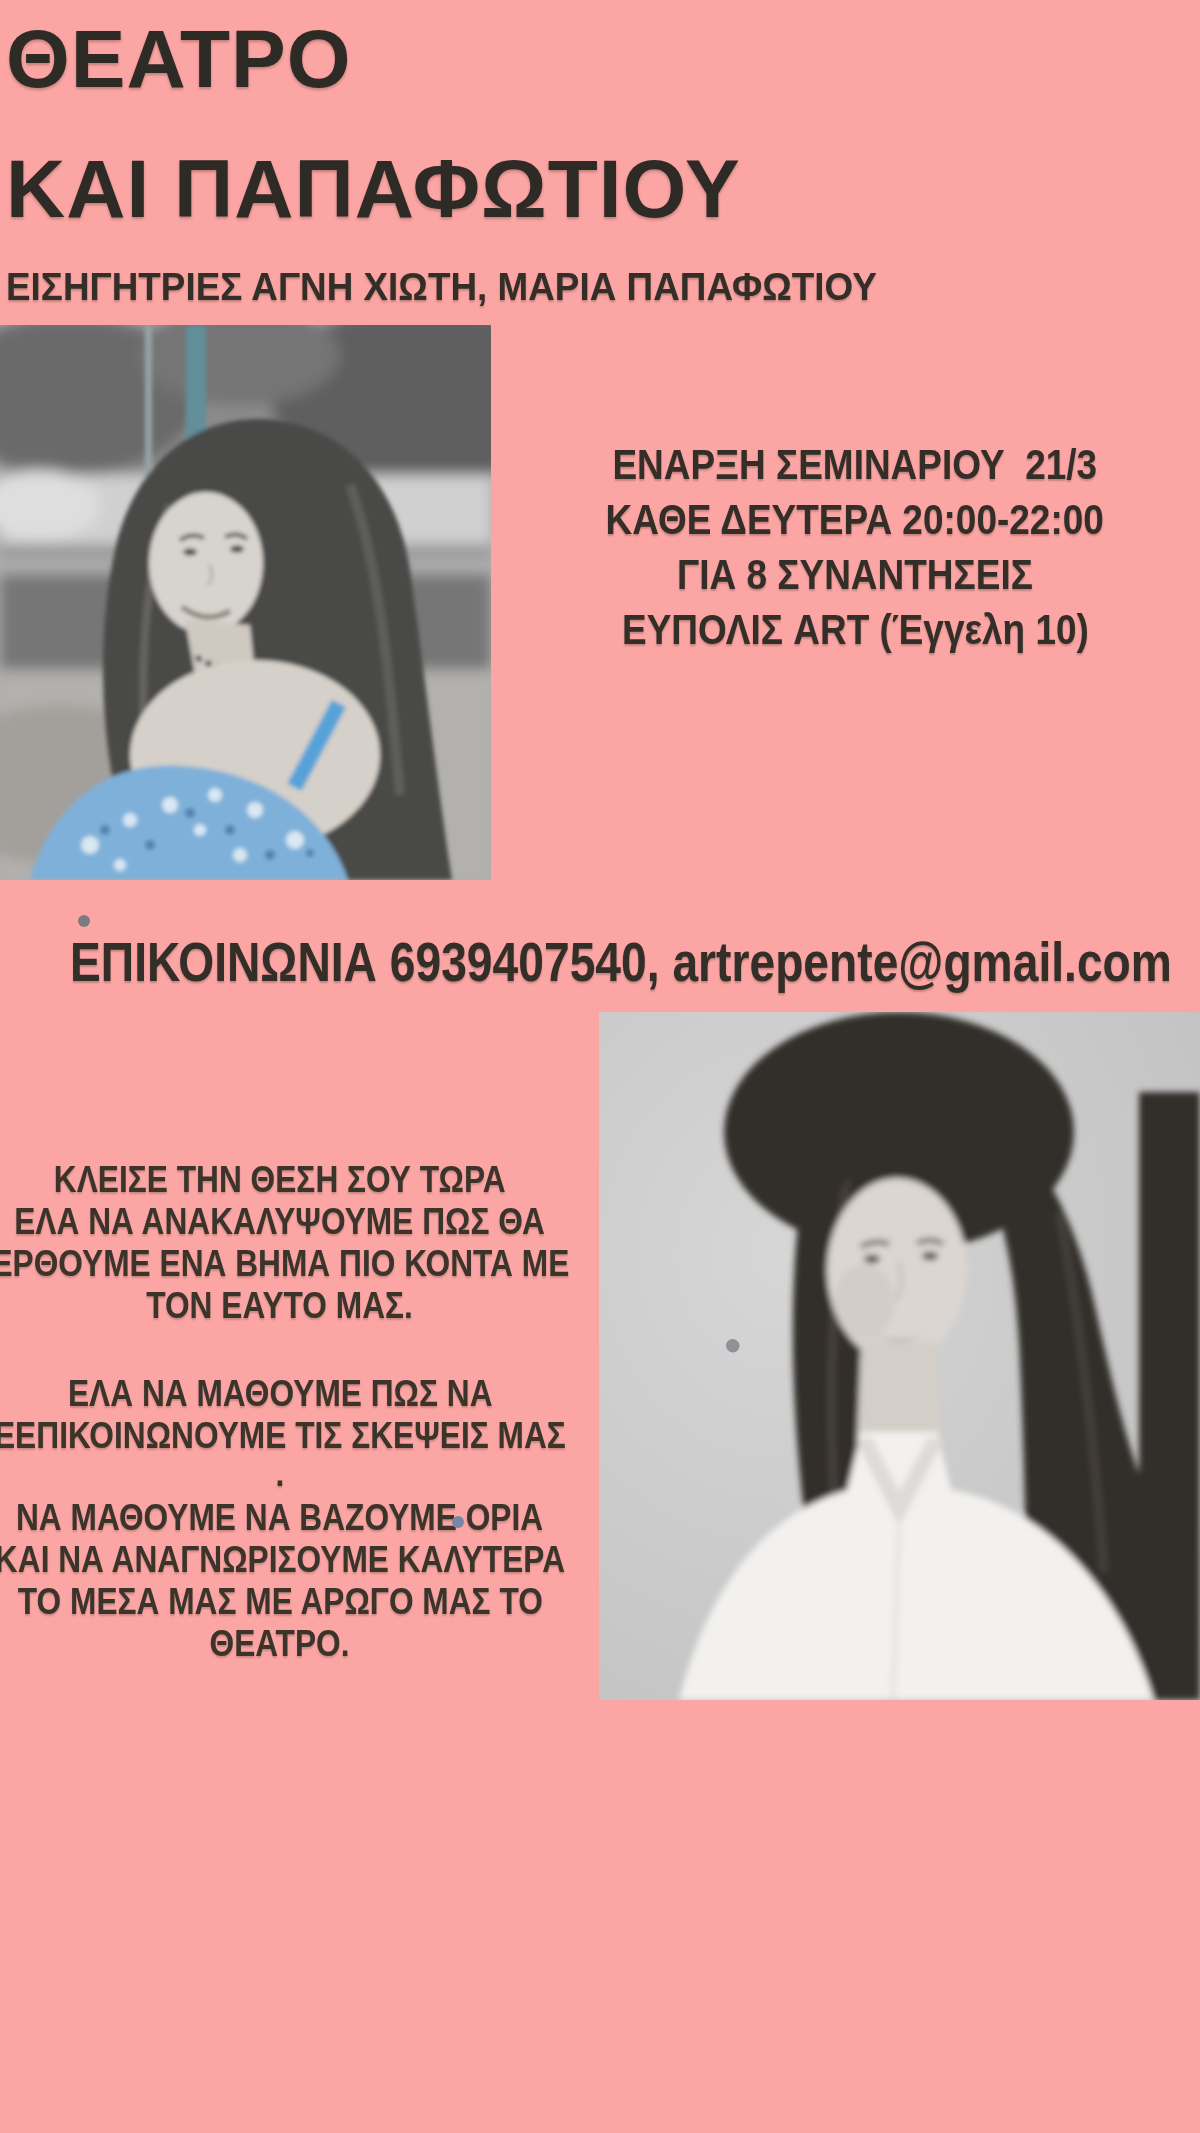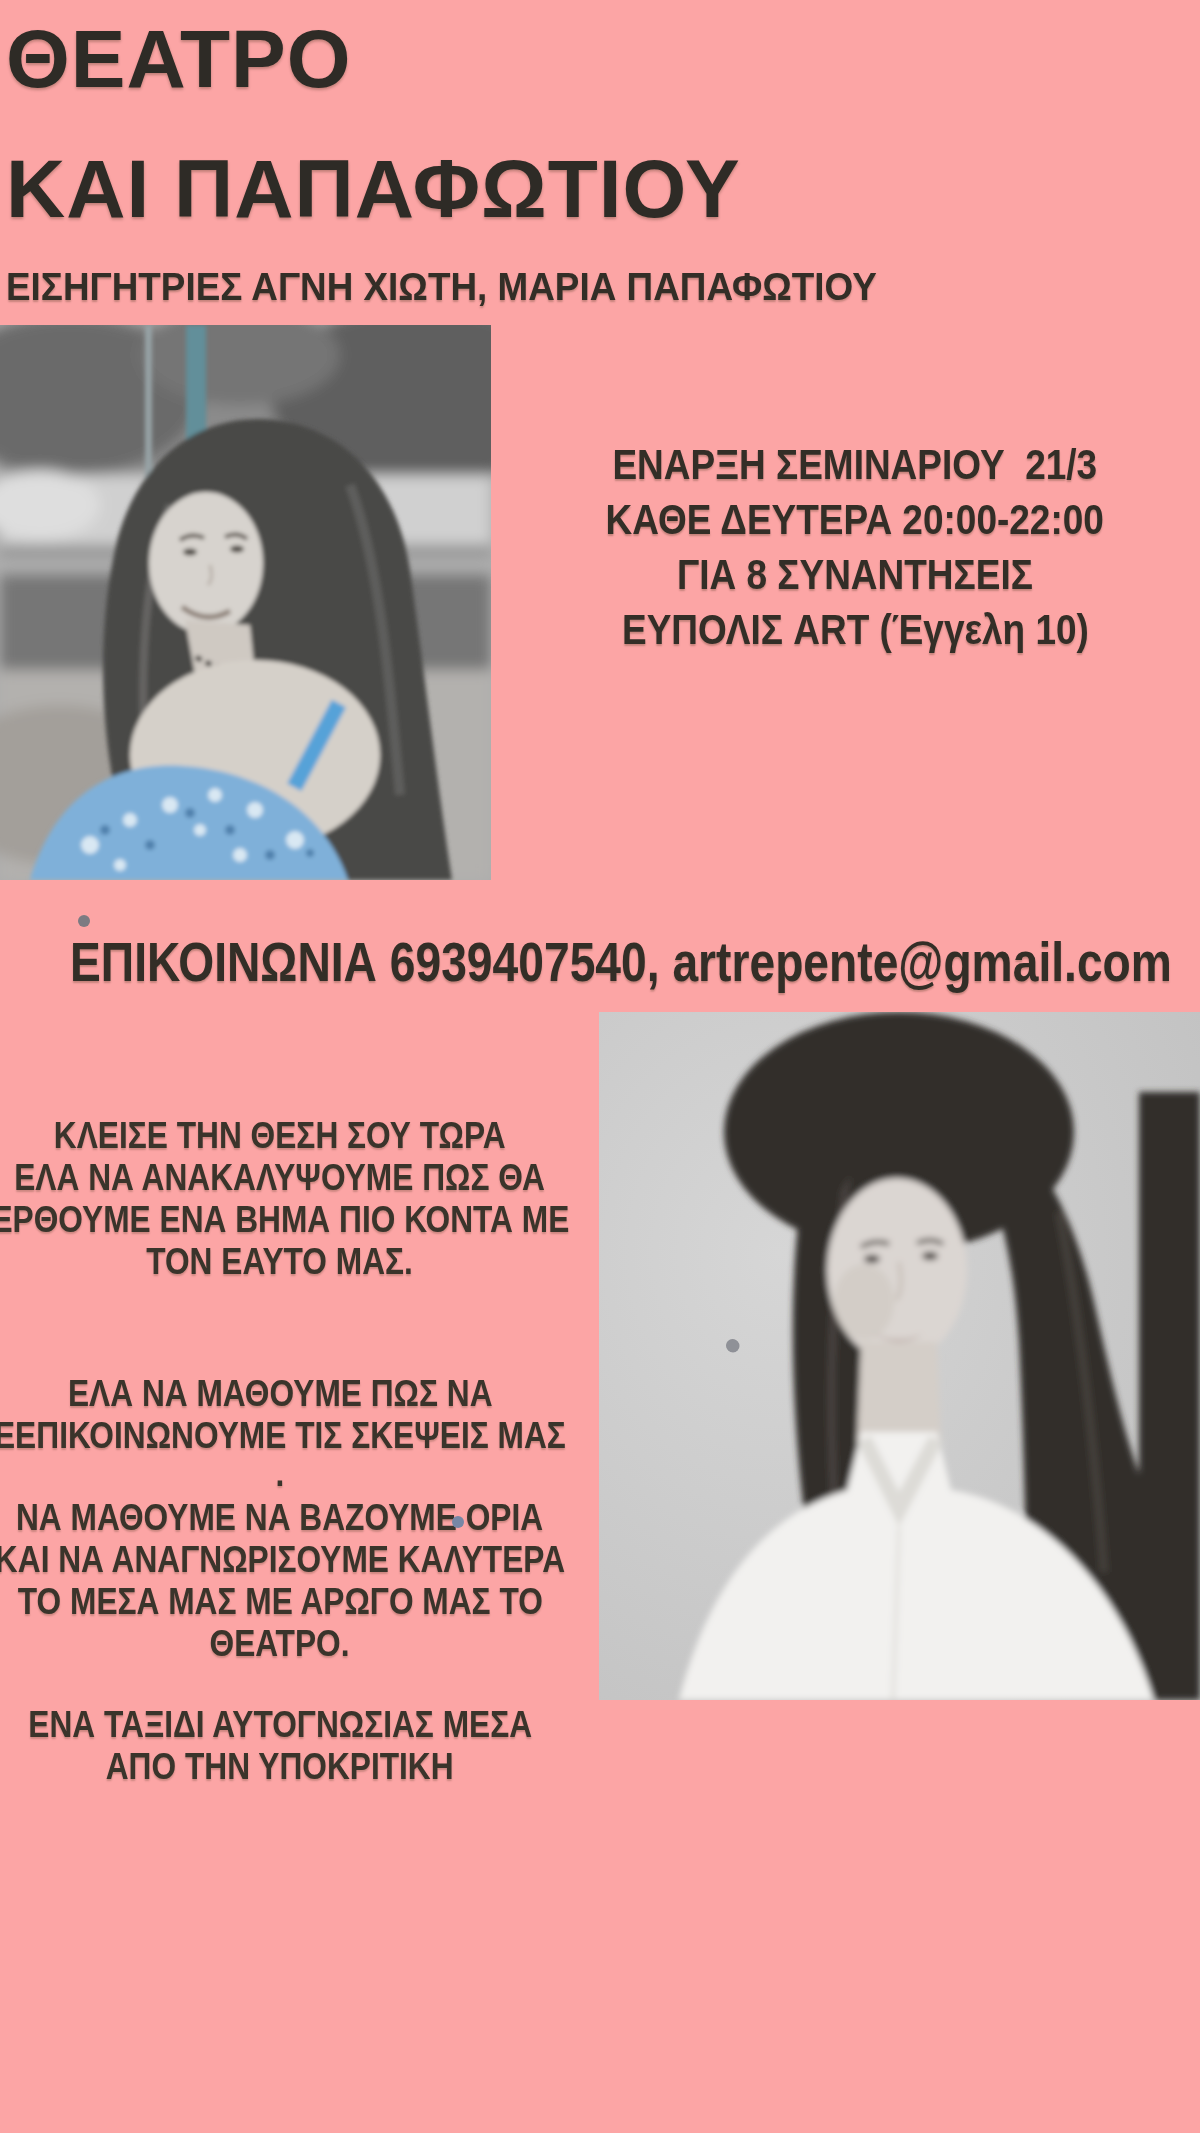--- a/index.html
+++ b/index.html
@@ -77,21 +77,21 @@
   .text-block {
     position: absolute;
     left: 0;
     width: 560px;
     font-size: 36px;
     line-height: 42px;
     color: #3A342B;
     text-shadow: 0 2px 2px rgba(40,30,5,0.22);
     --sx: 0.88;
   }
-  #block1 { top: 1115px; }
+  #block1 { top: 1159px; }
   #block2 { top: 1373px; }
   #period-row { top: 1453px; }
   #block3 { top: 1497px; }
   #block4 { top: 1704px; }
 
   .dot { position: absolute; border-radius: 50%; }
   #dot-contact { left: 78px;  top: 915px;  width: 12px; height: 12px; background: #7C7B82; }
   #dot-photo   { left: 726px; top: 1339px; width: 13px; height: 13px; background: #8F9197; }
   #dot-oria    { left: 452px; top: 1516px; width: 12px; height: 12px; background: #7787A5; }
 </style>
@@ -232,21 +232,17 @@
     </div>
   <div class="text-block center-col" id="period-row">
     <span class="tline">.</span>
   </div>
   <div class="text-block center-col" id="block3">
       <span class="tline">ΝΑ ΜΑΘΟΥΜΕ ΝΑ ΒΑΖΟΥΜΕ ΟΡΙΑ</span>
       <span class="tline">ΚΑΙ ΝΑ ΑΝΑΓΝΩΡΙΣΟΥΜΕ ΚΑΛΥΤΕΡΑ</span>
       <span class="tline">ΤΟ ΜΕΣΑ ΜΑΣ ΜΕ ΑΡΩΓΟ ΜΑΣ ΤΟ</span>
       <span class="tline">ΘΕΑΤΡΟ.</span>
     </div>
-  <div class="text-block center-col" id="block4">
-      <span class="tline">ΕΝΑ ΤΑΞΙΔΙ ΑΥΤΟΓΝΩΣΙΑΣ ΜΕΣΑ</span>
-      <span class="tline">ΑΠΟ ΤΗΝ ΥΠΟΚΡΙΤΙΚΗ</span>
-    </div>
 
   <div class="dot" id="dot-photo" style="background-color: rgb(143, 145, 151);"></div>
   <div class="dot" id="dot-oria" style="background-color: rgb(119, 135, 165);"></div>
 
 </div>
 
 </body></html>

